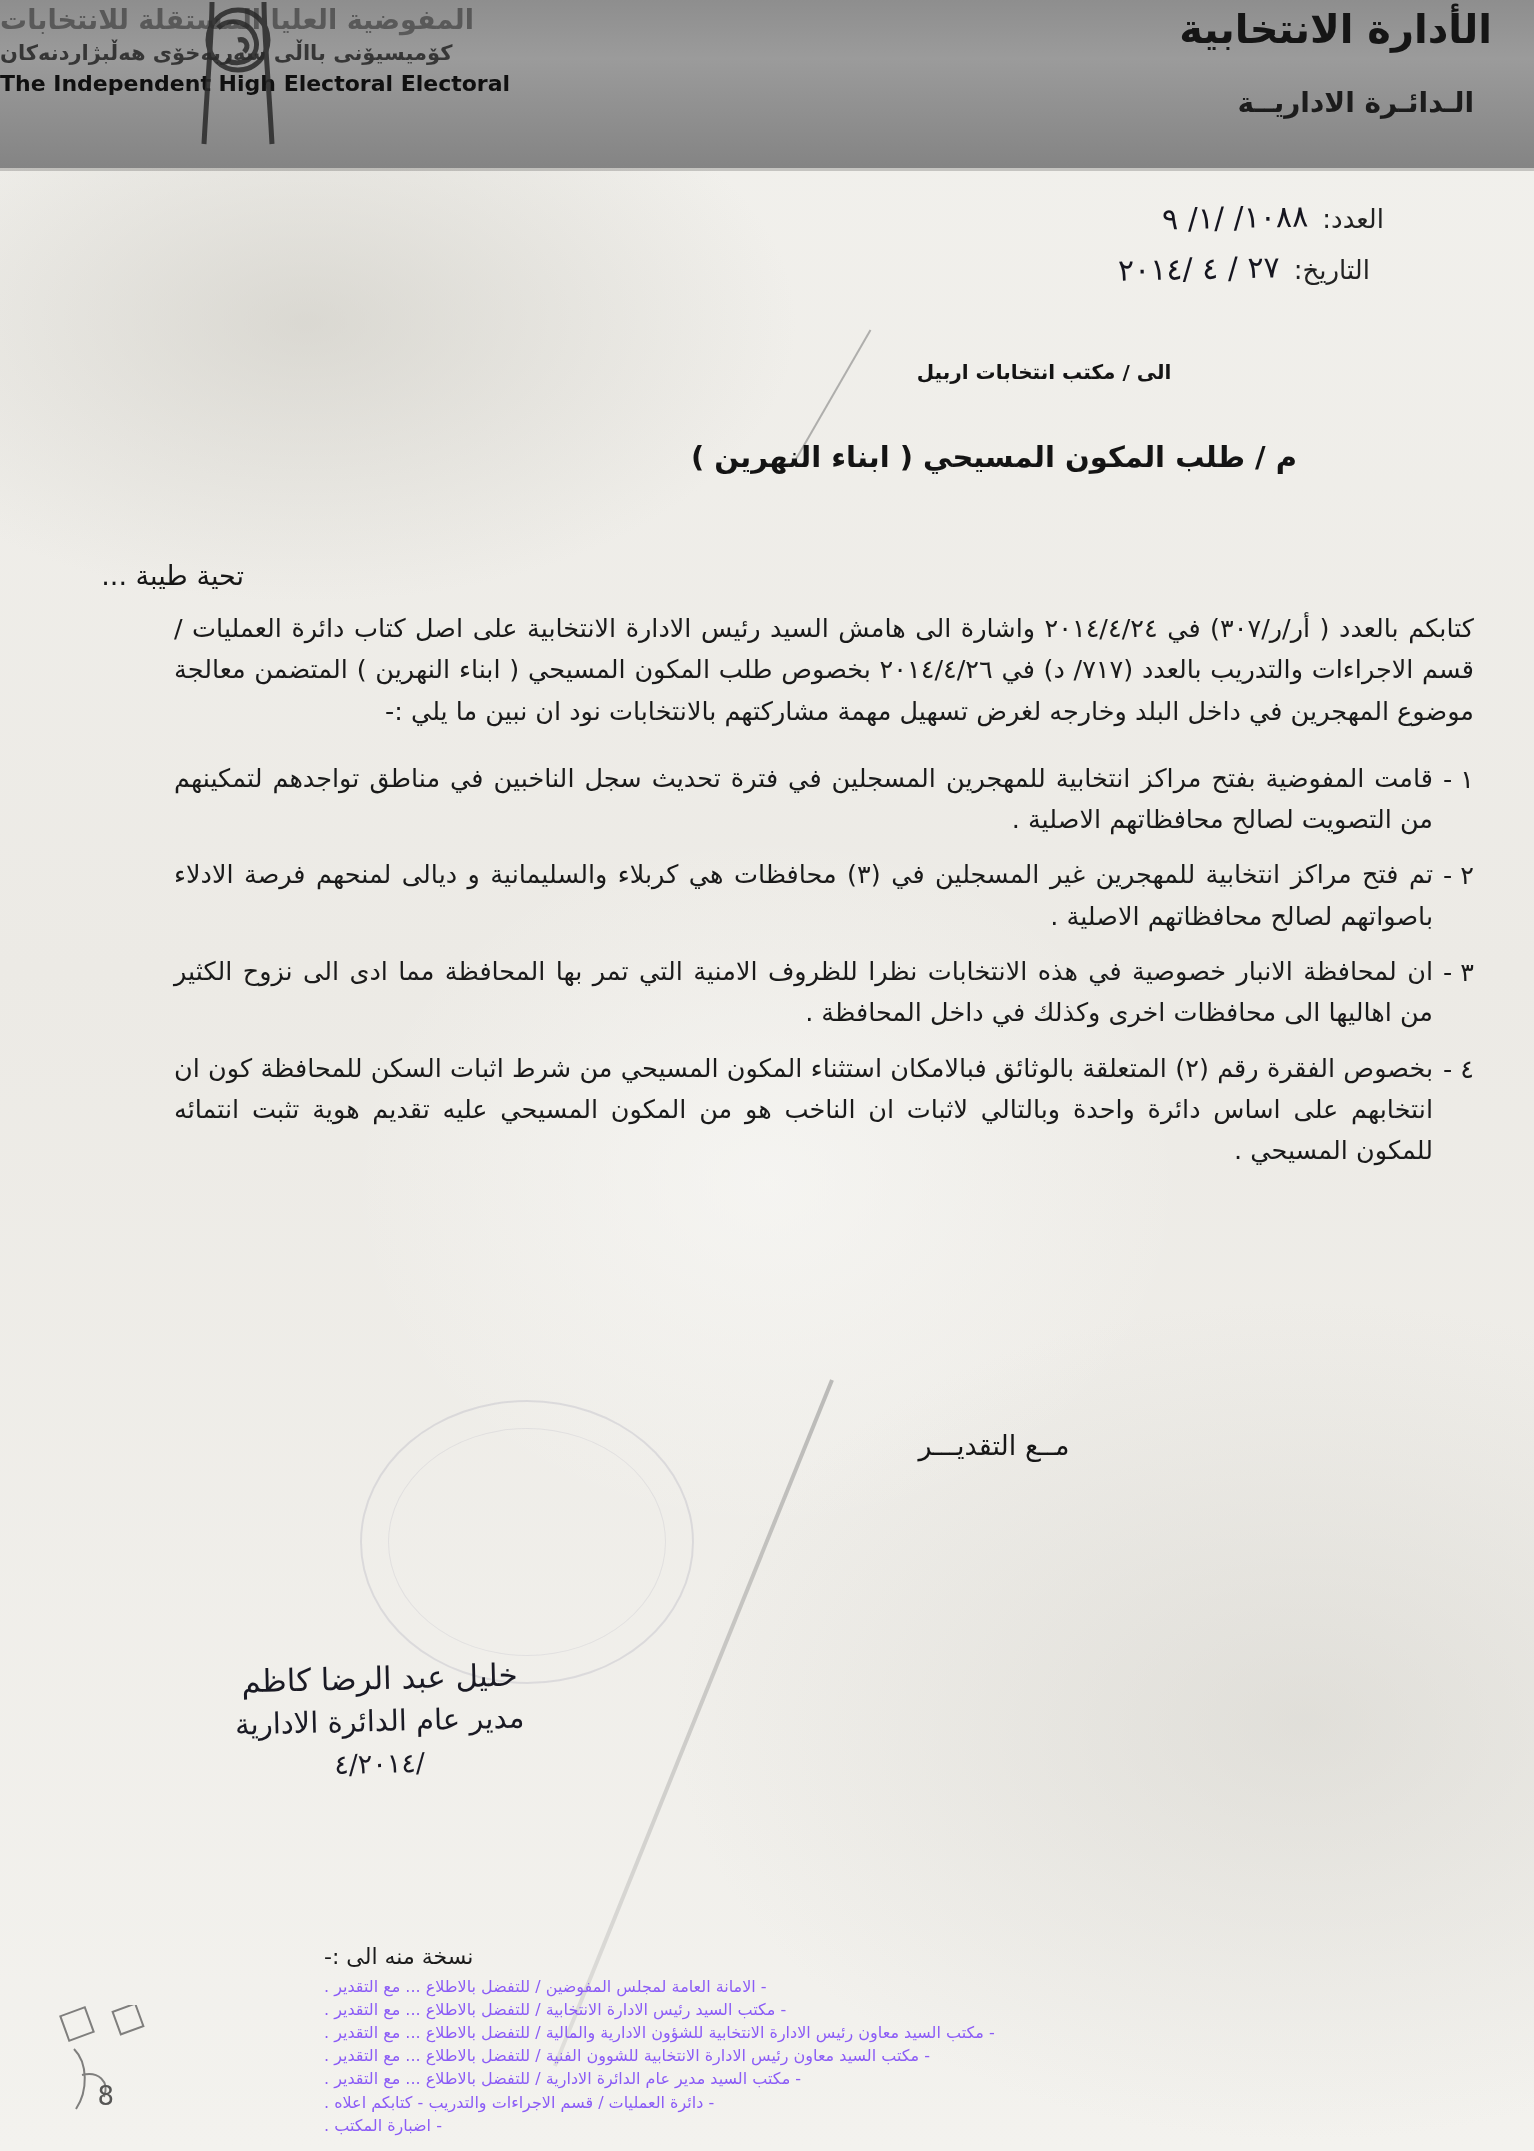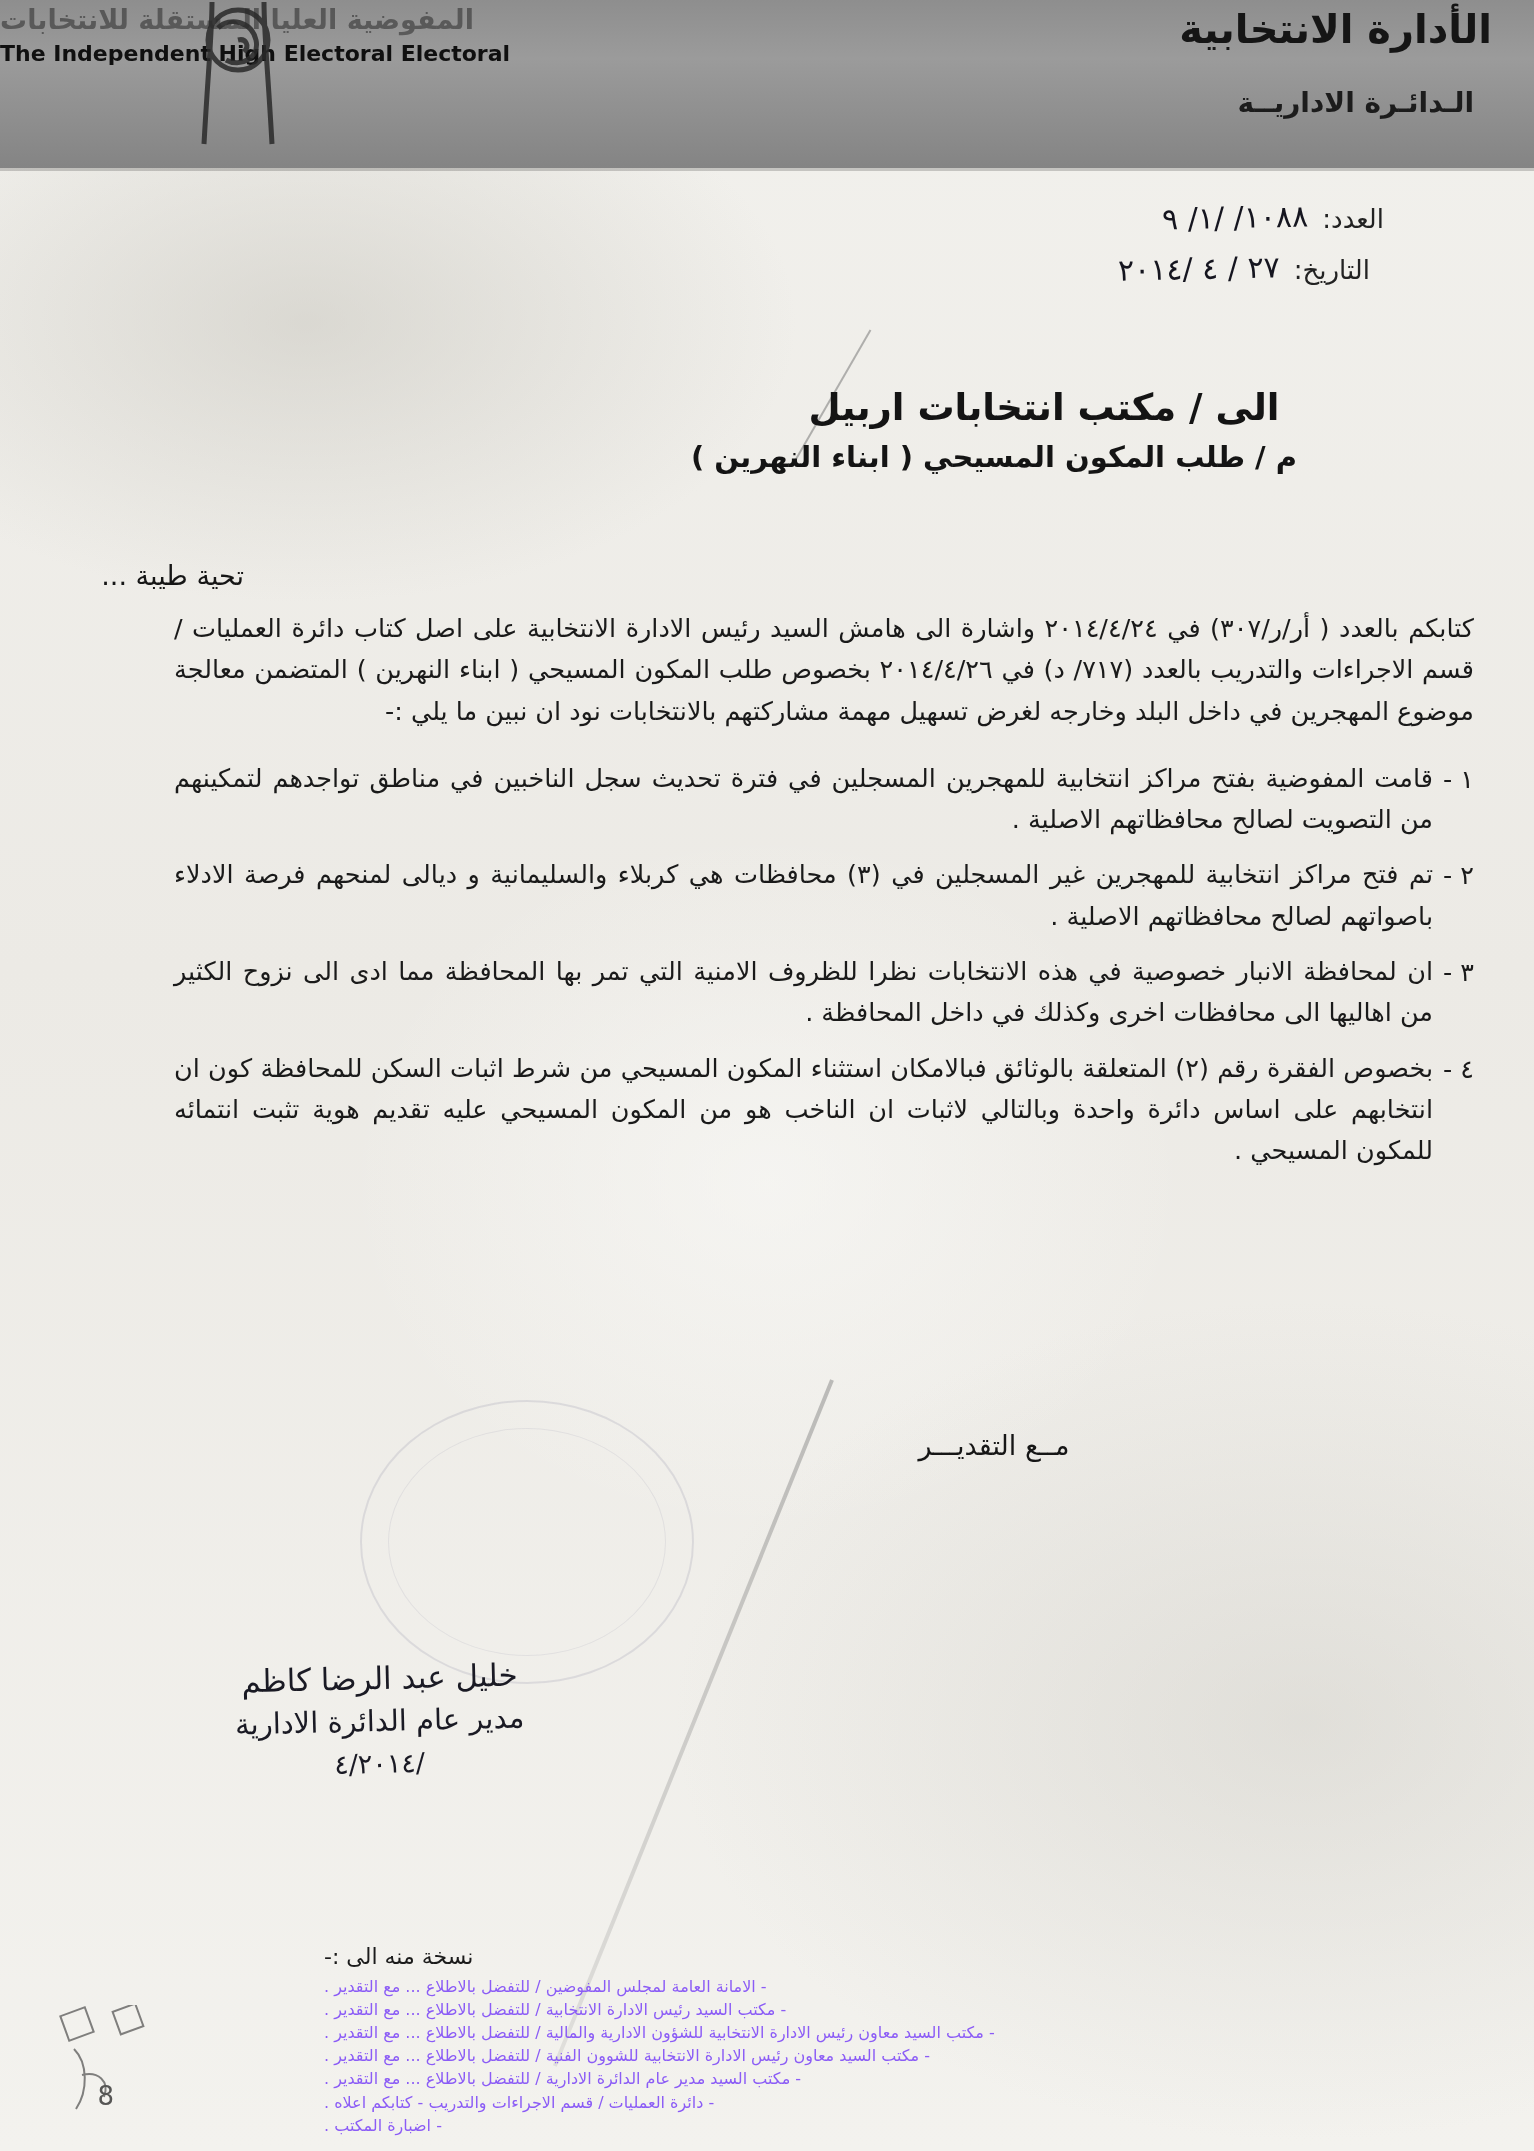--- a/index.html
+++ b/index.html
@@ -150,24 +150,23 @@
   .ref-row.num { margin-right: 150px; }
   .ref-row.date { margin-right: 164px; }
 
   
   .to-line {
     position: absolute;
     top: 360px;
     right: 0;
     width: 980px;
     text-align: center;
-    font-size: 37px;
+    font-size: 20px;
     font-weight: bold;
     color: #141414;
-    margin-top: 26px;
   }
   .subject-line {
     position: absolute;
     top: 440px;
     right: 0;
     width: 1080px;
     text-align: center;
     font-size: 29px;
     font-weight: bold;
     color: #141414;
@@ -339,20 +338,21 @@
   <div class="header">
     <div class="band band-left"></div>
     <div class="band band-right"></div>
     <div class="hdr-edge"></div>
 
     <div class="hdr-ar-title">الأدارة الانتخابية</div>
     <div class="hdr-ar-sub">الـدائـرة الاداريــة</div>
 
     <div class="hdr-center">
       <div class="hdr-line-ar">المفوضية العليا المستقلة للانتخابات</div>
+      <div class="hdr-line-kr">كۆمیسیۆنی بااڵی سه‌ربه‌خۆی هه‌ڵبژاردنه‌كان</div>
       <div class="hdr-line-en">The Independent High Electoral Electoral</div>
     </div>
 
     <div class="logo">
       <svg width="120" height="160" viewBox="0 0 120 160">
         <g fill="none" stroke="#2a2a2a" stroke-width="5" opacity="0.85">
           <path d="M34 8 C34 40, 30 78, 26 150"></path>
           <path d="M86 8 C86 40, 90 78, 94 150"></path>
           <ellipse cx="60" cy="46" rx="30" ry="30"></ellipse>
           <path d="M40 34 C52 22, 74 28, 78 46 C82 64, 62 74, 48 66"></path>

